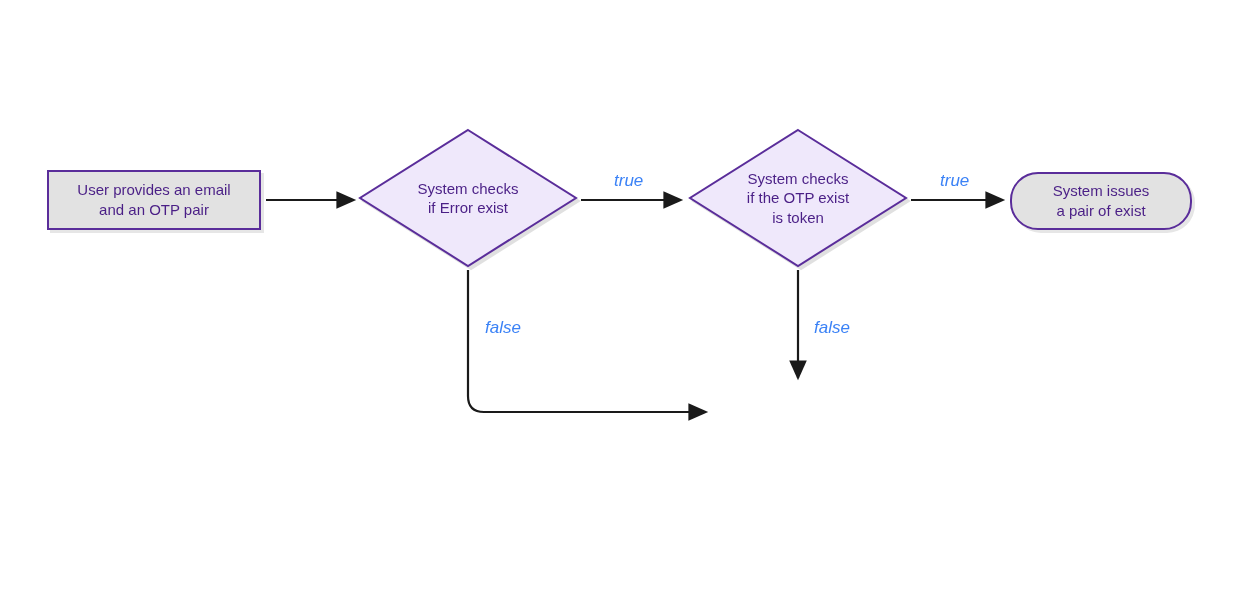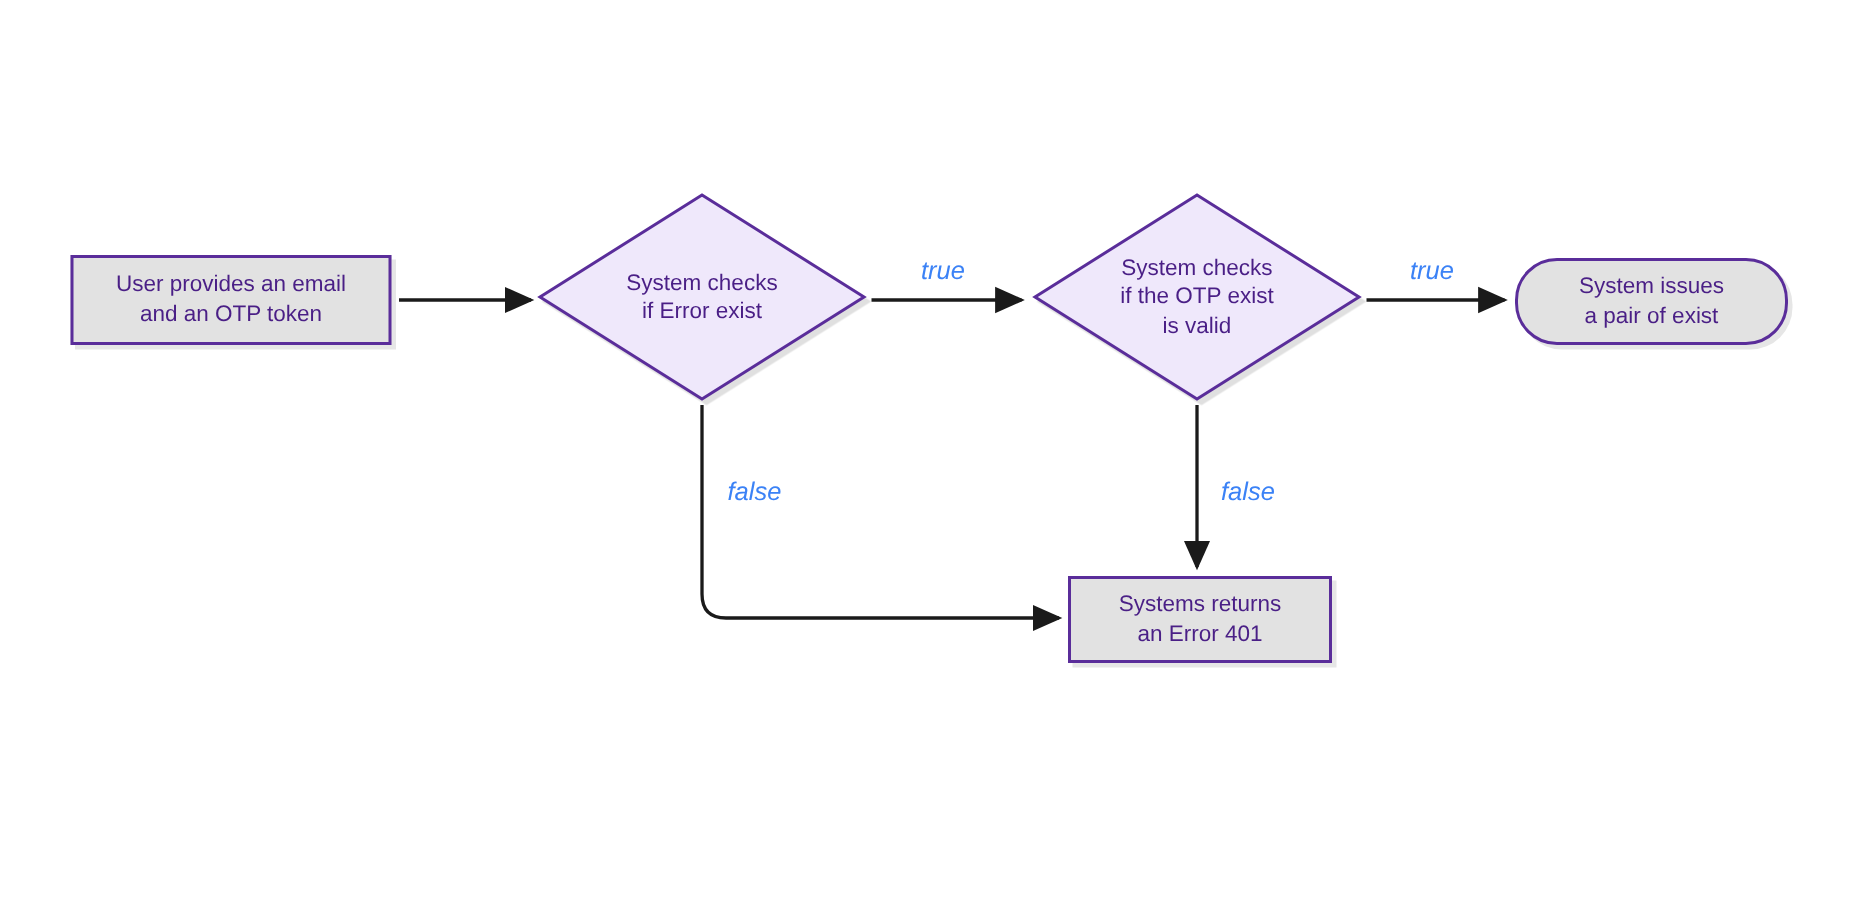--- a/index.html
+++ b/index.html
@@ -77,21 +77,21 @@
 
 </style>
 </head>
 <body>
 
 <div class="canvas">
 
   <div class="box" style="left:47px; top:170px; width:210px; height:56px;">
     <div class="txt">
       <span>User provides an email</span><br>
-      <span>and an OTP token</span>
+      <span>and an OTP pair</span>
     </div>
   </div>
 
   <div class="connector" style="left:262px; top:190px;">
     <svg width="100" height="20">
       <defs>
         <marker id="ah1" markerWidth="10" markerHeight="10" refX="8" refY="5" orient="auto">
           <path d="M0,1 L9,5 L0,9 Z" fill="#1a1a1a"></path>
         </marker>
       </defs>
@@ -127,21 +127,21 @@
 
   <div class="diamond-wrap" style="left:688px; top:128px;">
     <div class="diamond">
       <svg viewBox="0 0 220 140" preserveAspectRatio="none">
         <polygon points="110,2 218,70 110,138 2,70" fill="#efe8fb" stroke="#5a2d9a" stroke-width="2"></polygon>
       </svg>
       <div class="dlabel">
         <div>
           <span>System checks</span><br>
           <span>if the OTP exist</span><br>
-          <span>is valid</span>
+          <span>is token</span>
         </div>
       </div>
     </div>
   </div>
 
   <div class="connector" style="left:907px; top:190px;">
     <svg width="104" height="20">
       <defs>
         <marker id="ah3" markerWidth="10" markerHeight="10" refX="8" refY="5" orient="auto">
           <path d="M0,1 L9,5 L0,9 Z" fill="#1a1a1a"></path>
@@ -176,20 +176,14 @@
       <defs>
         <marker id="ah5" markerWidth="10" markerHeight="10" refX="8" refY="5" orient="auto">
           <path d="M0,1 L9,5 L0,9 Z" fill="#1a1a1a"></path>
         </marker>
       </defs>
       <line x1="10" y1="4" x2="10" y2="112" stroke="#1a1a1a" stroke-width="2.2" marker-end="url(#ah5)"></line>
     </svg>
   </div>
   <div class="edge-label" style="left:814px; top:318px;">false</div>
 
-  <div class="box" style="left:712px; top:384px; width:172px; height:54px;">
-    <div class="txt">
-      <span>Systems returns</span><br>
-      <span>an Error 401</span>
-    </div>
-  </div>
 
 </div>
 
 </body></html>

